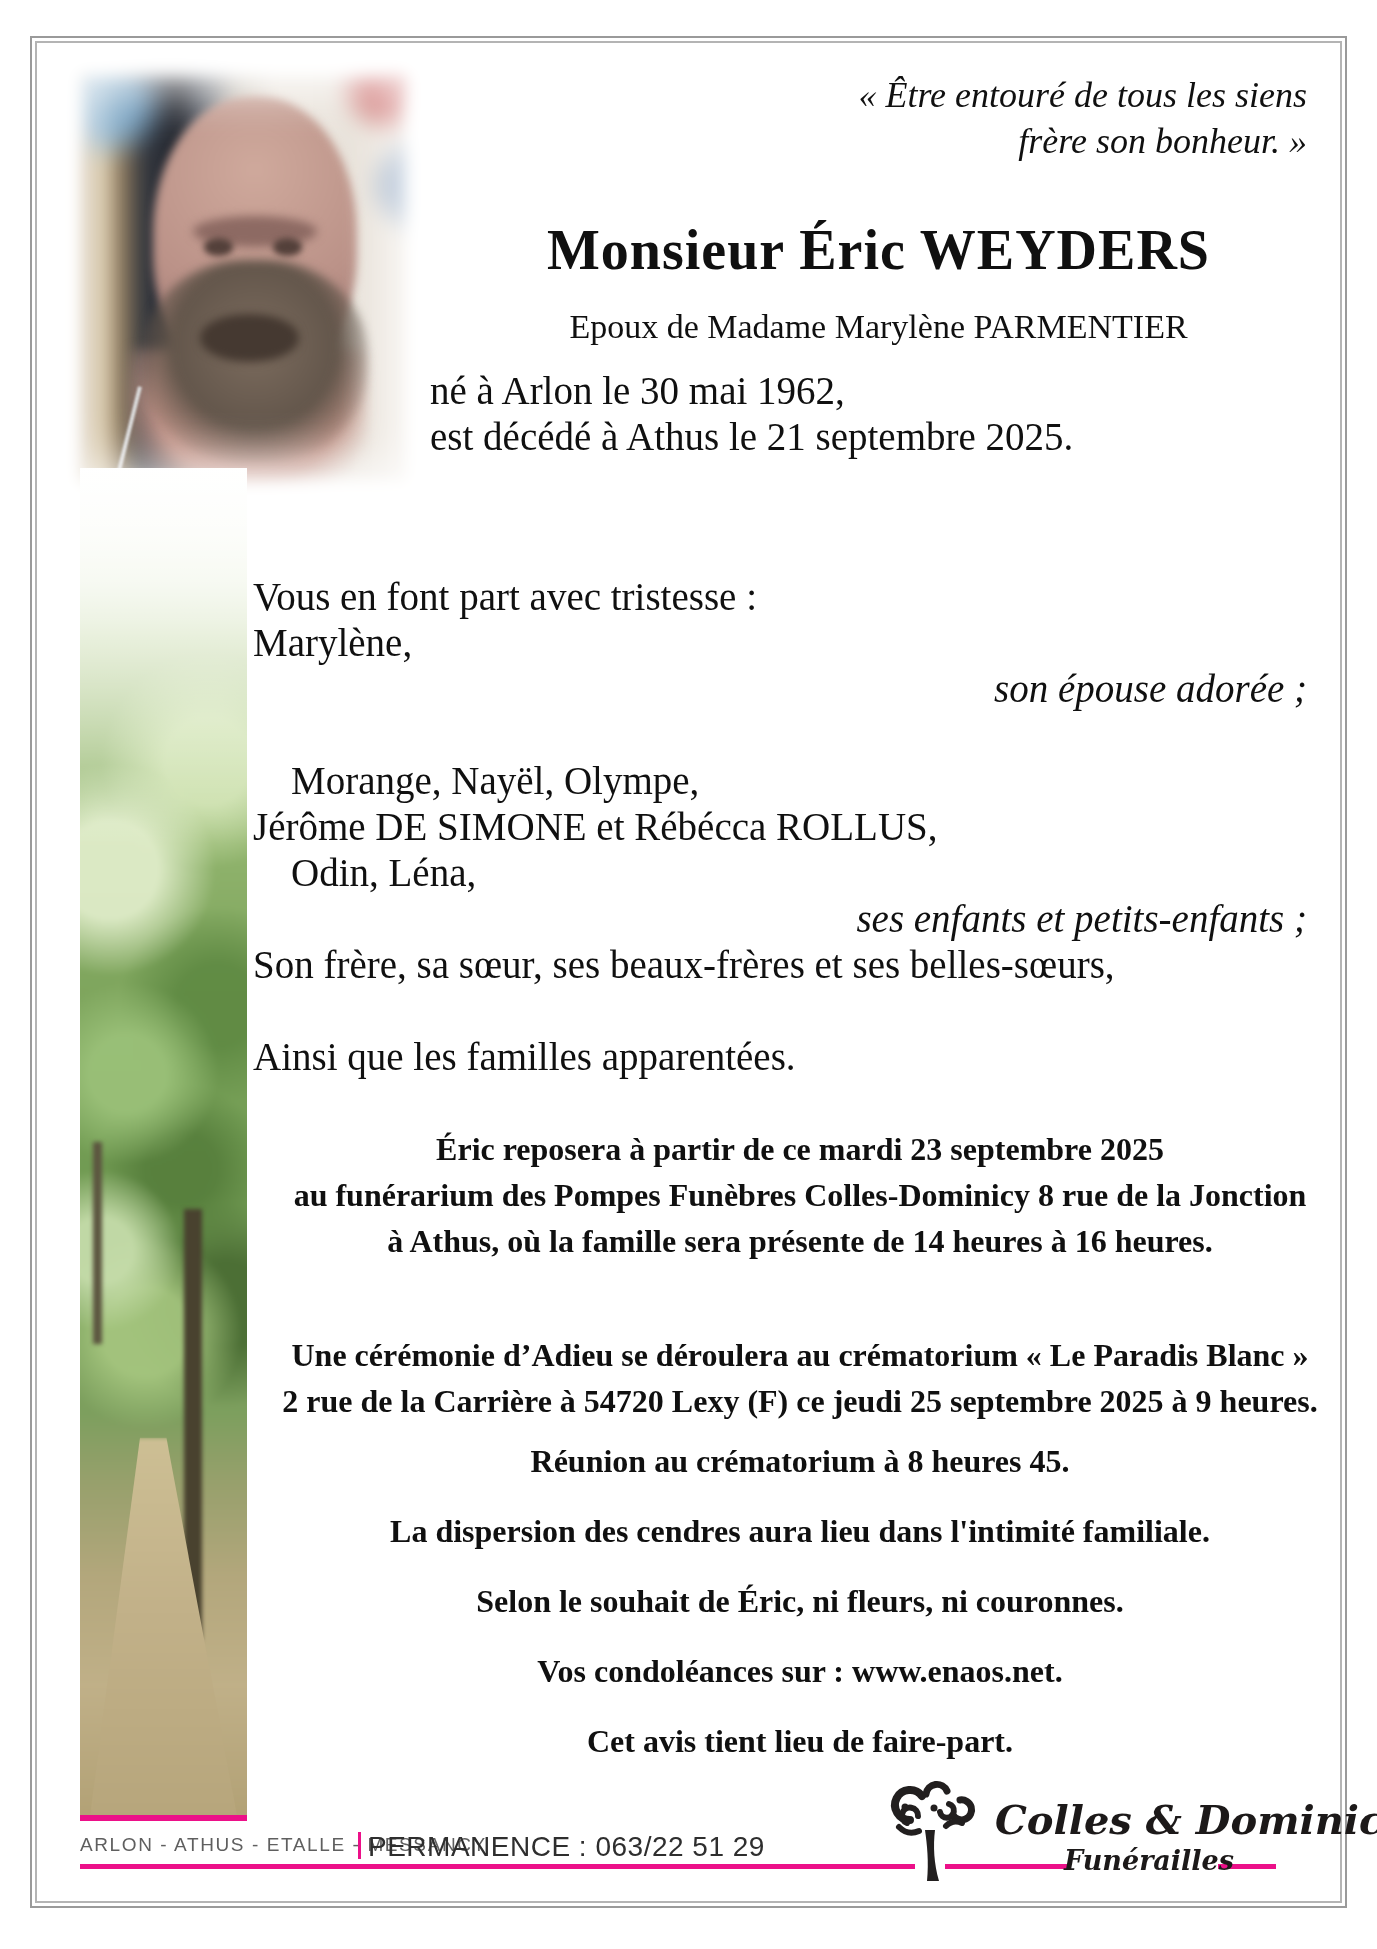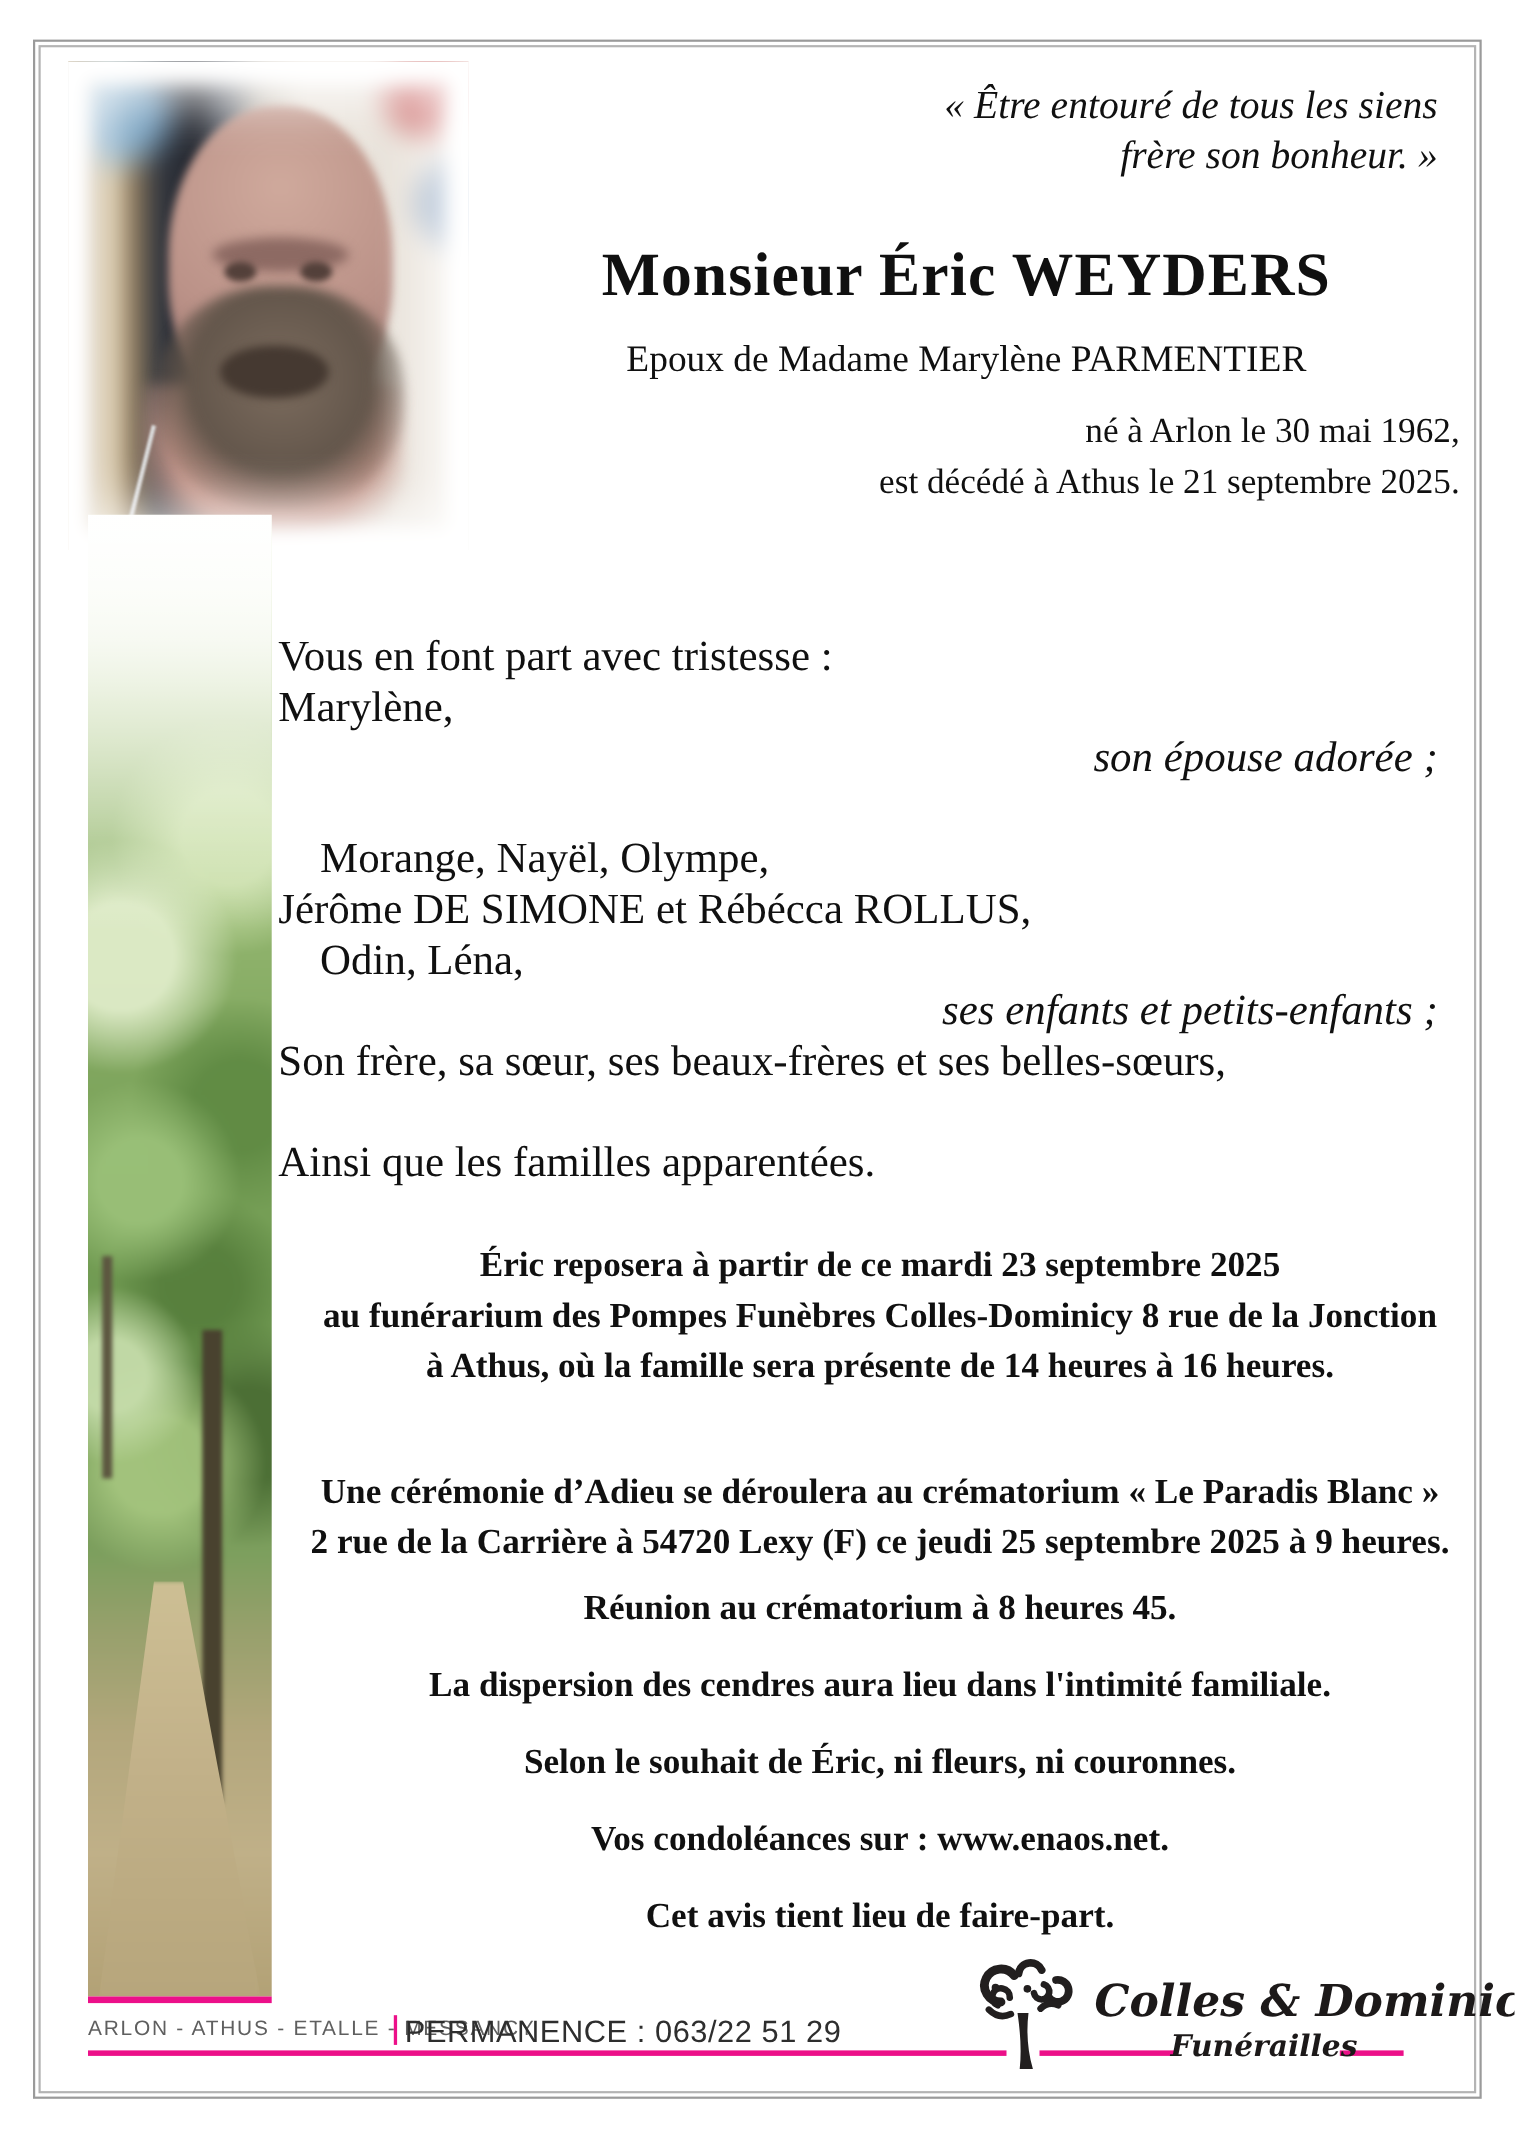--- a/index.html
+++ b/index.html
@@ -66,22 +66,22 @@
     background:linear-gradient(180deg,rgba(255,255,255,.97) 0%,rgba(255,255,255,.8) 30%,
       rgba(255,255,255,0) 100%);}
   .strip-underline{position:absolute;left:80px;top:1815px;width:167px;height:6px;background:#ec1089;}
 
   
   .quote{position:absolute;right:70px;top:72px;text-align:right;font-style:italic;
          font-size:36px;line-height:46px;}
   .title{position:absolute;left:430px;right:50px;top:218px;margin:0;text-align:center;
          font-size:56px;font-weight:bold;letter-spacing:1px;white-space:nowrap;}
   .subtitle{position:absolute;left:430px;right:50px;top:308px;text-align:center;font-size:34px;}
-  .dates{position:absolute;left:430px;right:50px;top:368px;text-align:right;
-         font-size:32px;line-height:46px;}
+  .dates{position:absolute;left:430px;right:50px;top:368px;text-align:left;
+         font-size:39px;line-height:46px;}
 
   
   .family{position:absolute;left:253px;right:70px;top:574px;height:510px;font-size:39px;}
   .fl{position:absolute;left:0;right:0;white-space:nowrap;}
   .fl.indent{padding-left:38px;}
   .fl.right-italic{text-align:right;font-style:italic;}
 
   
   .ann{position:absolute;left:253px;right:30px;text-align:center;font-weight:bold;
        font-size:32px;line-height:46px;}

